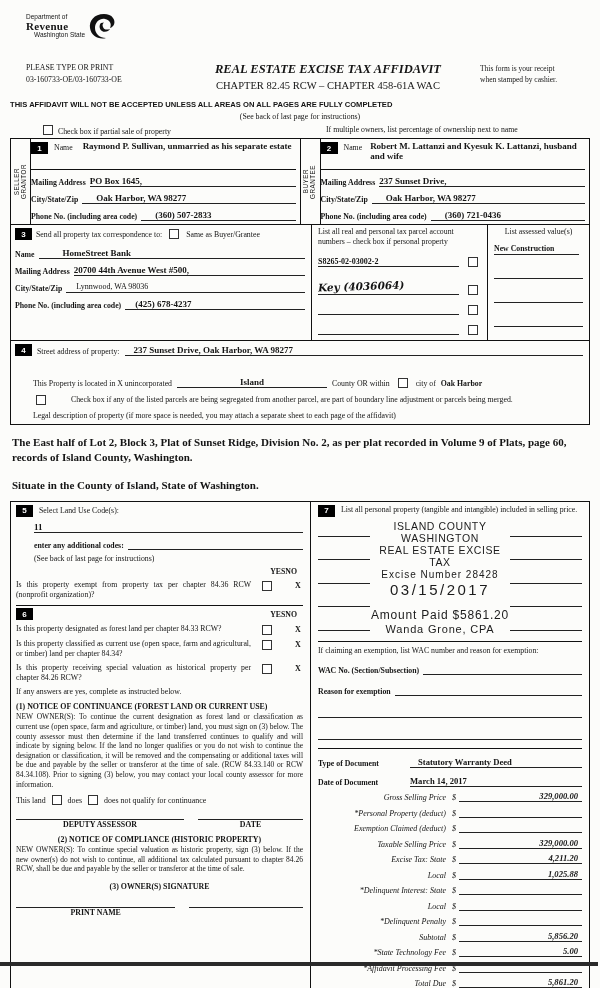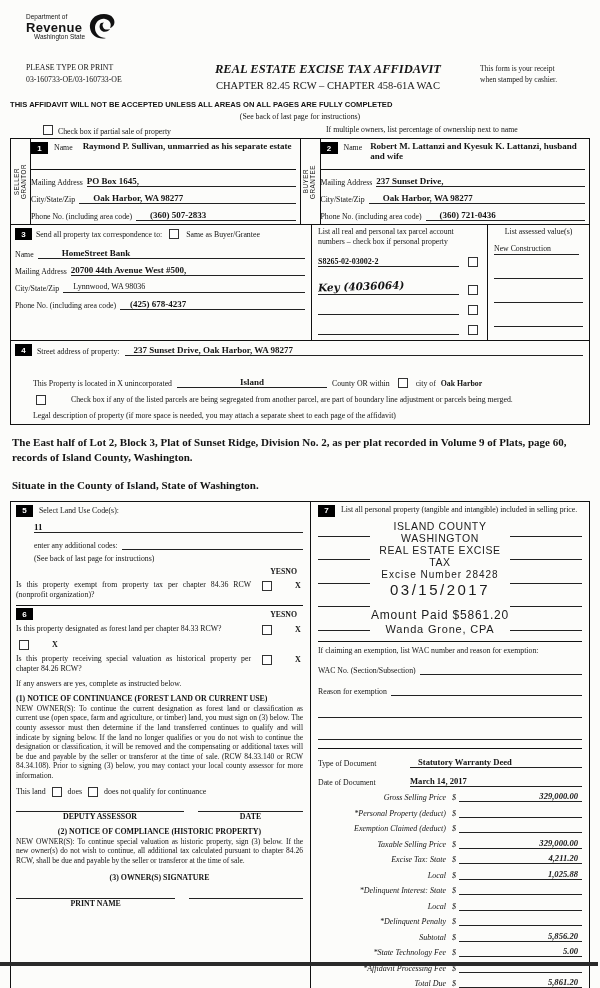--- a/index.html
+++ b/index.html
@@ -5,21 +5,21 @@
   html,body{margin:0;padding:0;background:#e8e8e4;}
   .page{
     width:600px;height:988px;margin:0 auto;background:#fcfcfa;color:#141414;
     font-family:"Liberation Serif",serif;position:relative;overflow:hidden;
     box-sizing:border-box;padding:14px 10px 0 10px;
   }
   
   .logo-wrap{display:flex;align-items:flex-start;margin-left:16px;height:46px;}
   .logo-text{line-height:1; text-align:left;}
   .logo-dept{font-size:6.5px;font-family:"Liberation Sans",sans-serif;}
-  .logo-rev{font-size:13px;font-weight:bold;font-family:Liberation Sans, sans-serif;letter-spacing:.3px;}
+  .logo-rev{font-size:11px;font-weight:bold;font-family:Liberation Serif, serif;letter-spacing:.3px;}
   .logo-state{font-size:6.5px;font-family:"Liberation Sans",sans-serif;margin-left:8px;}
   .logo-mark{margin-left:2px;margin-top:-2px;}
   .hdr-row{display:flex;margin-top:2px;}
   .hdr-left{width:150px;font-size:7.8px;line-height:1.5;padding-left:16px;}
   .hdr-center{flex:1;text-align:center;}
   .hdr-title{font-size:12.5px;font-weight:bold;font-style:italic;}
   .hdr-sub{font-size:10.5px;margin-top:3px;}
   .hdr-right{width:110px;font-size:7.5px;line-height:1.4;padding-top:2px;}
   .warning{font-family:"Liberation Sans",sans-serif;font-weight:bold;font-size:7.6px;margin-top:9px;}
   .seeback{text-align:center;font-size:7.8px;margin-top:3px;}
@@ -37,21 +37,21 @@
   
   .parties{display:flex;border:1px solid #111;margin-top:2px;}
   .party{width:50%;display:flex;}
   .party+.party{border-left:1px solid #111;}
   .vstrip{width:19px;border-right:1px solid #111;display:flex;align-items:center;justify-content:center;gap:0;}
   .vword{writing-mode:vertical-rl;transform:rotate(180deg);font-size:6.3px;font-family:"Liberation Sans",sans-serif;letter-spacing:.5px;line-height:1.1;}
   .party-body{flex:1;padding:0 4px 3px 0;}
   .pname{display:flex;align-items:flex-start;border-bottom:1px solid #111;padding:2px 2px 2px 0;min-height:26px;}
   .pname .numbox{margin:1px 4px 0 0;}
   .frow{display:flex;align-items:flex-end;margin-top:6px;}
-  .frow .lbl{white-space:nowrap;margin-right:4px;}
+  .frow .lbl{white-space:nowrap;margin-right:4px;font-weight:bold;}
   
   .sec3{display:flex;border:1px solid #111;border-top:none;}
   .s3a{width:290px;padding:3px 6px 5px 4px;}
   .s3b{width:163px;border-left:1px solid #111;padding:2px 6px 5px 6px;}
   .s3c{flex:1;border-left:1px solid #111;padding:2px 6px 5px 6px;}
   .parcel-row{display:flex;align-items:flex-end;margin-top:9px;}
   .parcel-row .fill{margin-right:6px;}
   
   .sec4{border:1px solid #111;border-top:none;padding:3px 6px 4px 4px;font-size:7.8px;}
   .legal{font-size:11px;font-weight:bold;margin:10px 2px 0 2px;line-height:1.35;}
@@ -311,20 +311,21 @@
           </span>
       </div>
       <div class="qrow">
         <span class="qtext">Is this property designated as forest land per chapter 84.33 RCW?</span>
         <span class="qans">
             <span class="cb"></span>
             <span class="qx">X</span>
           </span>
       </div>
       <div class="qrow">
+        <span class="qtext">Is this property classified as current use (open space, farm and agricultural, or timber) land per chapter 84.34?</span>
         <span class="qans">
             <span class="cb"></span>
             <span class="qx">X</span>
           </span>
       </div>
       <div class="qrow">
         <span class="qtext">Is this property receiving special valuation as historical property per chapter 84.26 RCW?</span>
         <span class="qans">
             <span class="cb"></span>
             <span class="qx">X</span>

